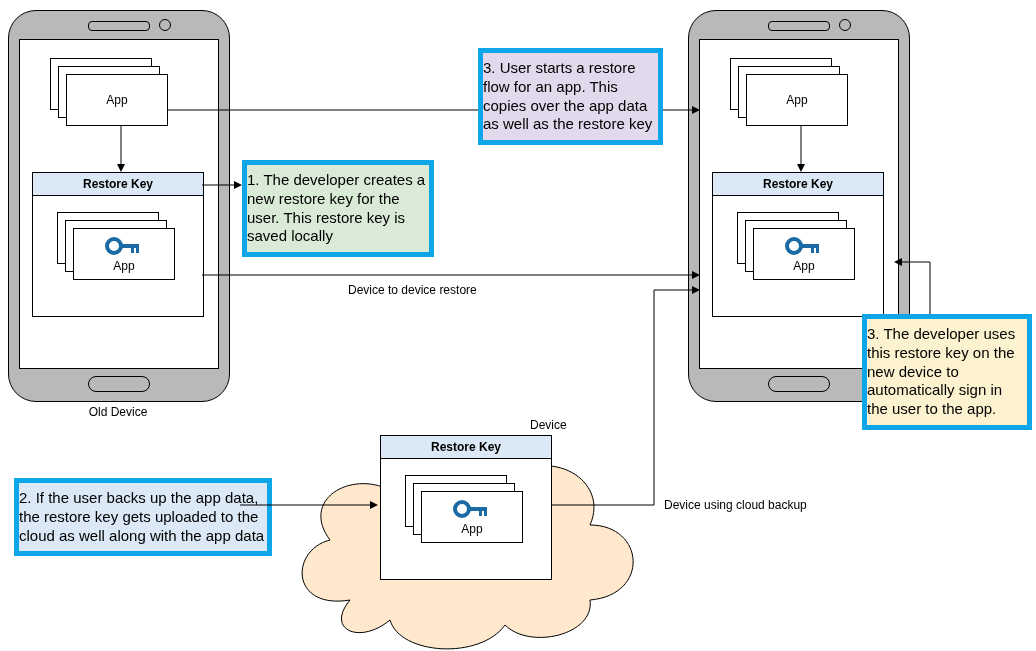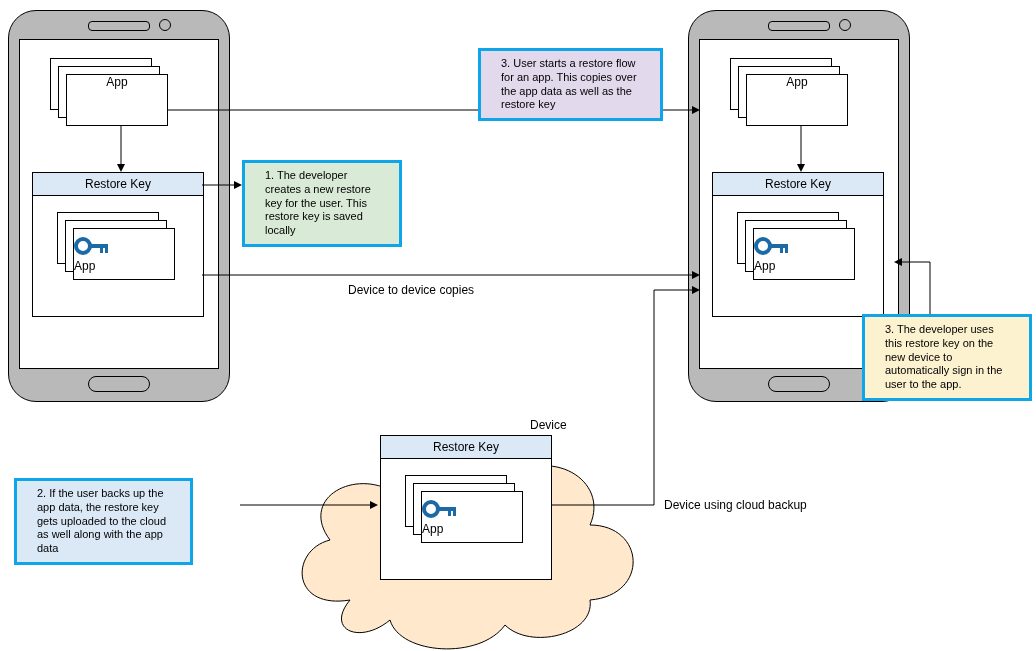--- a/index.html
+++ b/index.html
@@ -11,33 +11,33 @@
   .phone .ear{position:absolute;top:10px;left:50%;transform:translateX(-50%);width:60px;height:8px;border:1px solid #000;border-radius:4px;background:#b9b9b9}
   .phone .cam{position:absolute;top:8px;left:calc(50% + 40px);width:10px;height:10px;border:1px solid #000;border-radius:50%;background:#b9b9b9}
   .phone .home{position:absolute;bottom:9px;left:50%;transform:translateX(-50%);width:60px;height:14px;border:1px solid #000;border-radius:8px;background:#b9b9b9}
   .phone-label{position:absolute;width:220px;text-align:center;font-size:12px}
 
   
   .stack{position:absolute;width:120px;height:70px}
   .stack .r{position:absolute;width:100px;height:50px;background:#fff;border:1px solid #000}
   .stack .r1{left:0;top:0}
   .stack .r2{left:8px;top:8px}
-  .stack .r3{left:16px;top:16px;display:flex;justify-content:center}
+  .stack .r3{left:16px;top:16px;display:flex;align-items:center;justify-content:center}
 
   
   .panel{position:absolute;width:170px;background:#fff;border:1px solid #000}
-  .panel .hdr{background:#dbe9f7;border-bottom:1px solid #000;text-align:center;font-weight:normal;padding:4px 0}
+  .panel .hdr{background:#dbe9f7;border-bottom:1px solid #000;text-align:center;font-weight:bold;padding:4px 0}
   .panel .body{position:relative;height:120px}
 
   
   .key{position:absolute;width:38px;height:22px}
   .key svg{width:38px;height:22px;display:block}
 
   
-  .note{position:absolute;border:3px solid #0ea5e9;padding:6px 20px;font-size:11px;line-height:1.25;box-sizing:border-box}
+  .note{position:absolute;border:5px solid #0ea5e9;padding:6px 0;font-size:15px;line-height:1.25;box-sizing:border-box}
   .note.green{background:#d9ebd6}
   .note.blue{background:#dbe9f7}
   .note.purple{background:#e3d9ed}
   .note.yellow{background:#fdf2cf}
 
   
   .lbl{position:absolute;font-size:12px}
 
   
   .cloud{position:absolute}
@@ -88,20 +88,21 @@
               </span>
               <span style="margin-top:2px">App</span>
             </div>
           </div>
         </div>
       </div>
 
     </div>
     <div class="home"></div>
   </div>
+  <div class="phone-label" style="left:8px;top:405px">Old Device</div>
 
   <div class="phone" style="left:688px;top:10px">
     <div class="ear"></div>
     <div class="cam"></div>
     <div class="screen">
 
       <div class="stack" style="left:30px;top:18px">
         <div class="r r1"></div>
         <div class="r r2"></div>
         <div class="r r3">
@@ -168,41 +169,41 @@
                 <rect x="26" y="13" width="3" height="5" fill="#1b6aa5"></rect>
                 <rect x="31" y="13" width="3" height="5" fill="#1b6aa5"></rect>
               </svg>
           </span>
           <span style="margin-top:2px">App</span>
         </div>
       </div>
     </div>
   </div>
 
-  <div class="note green" style="left:242px;top:160px;width:160px">1. The developer creates a new restore key for the user. This restore key is saved locally</div>
-  <div class="note blue" style="left:14px;top:478px;width:179px">2. If the user backs up the app data, the restore key gets uploaded to the cloud as well along with the app data</div>
+  <div class="note green" style="left:242px;top:160px;width:192px">1. The developer creates a new restore key for the user. This restore key is saved locally</div>
+  <div class="note blue" style="left:14px;top:478px;width:258px">2. If the user backs up the app data, the restore key gets uploaded to the cloud as well along with the app data</div>
   <div class="note purple" style="left:478px;top:48px;width:185px">3. User starts a restore flow for an app. This copies over the app data as well as the restore key</div>
   <div class="note yellow" style="left:862px;top:314px;width:170px">3. The developer uses this restore key on the new device to automatically sign in the user to the app.</div>
 
   <svg class="arrow" style="left:0;top:0;width:1036px;height:651px;pointer-events:none">
     <polyline points="167,110 478,110"></polyline>
     <polyline points="663,110 694,110"></polyline>
     <polygon points="700,110 692,106 692,114"></polygon>
   </svg>
 
   <svg class="arrow" style="left:0;top:0;width:1036px;height:651px;pointer-events:none">
     <line x1="202" y1="185" x2="236" y2="185"></line>
     <polygon points="242,185 234,181 234,189"></polygon>
   </svg>
 
   <svg class="arrow" style="left:0;top:0;width:1036px;height:651px;pointer-events:none">
     <line x1="202" y1="275" x2="694" y2="275"></line>
     <polygon points="700,275 692,271 692,279"></polygon>
   </svg>
-  <div class="lbl" style="left:348px;top:283px">Device to device copies</div>
+  <div class="lbl" style="left:348px;top:283px">Device to device restore</div>
 
   <svg class="arrow" style="left:0;top:0;width:1036px;height:651px;pointer-events:none">
     <line x1="240" y1="505" x2="372" y2="505"></line>
     <polygon points="378,505 370,501 370,509"></polygon>
   </svg>
 
   <svg class="arrow" style="left:0;top:0;width:1036px;height:651px;pointer-events:none">
     <polyline points="552,505 654,505 654,290 694,290"></polyline>
     <polygon points="700,290 692,286 692,294"></polygon>
   </svg>

